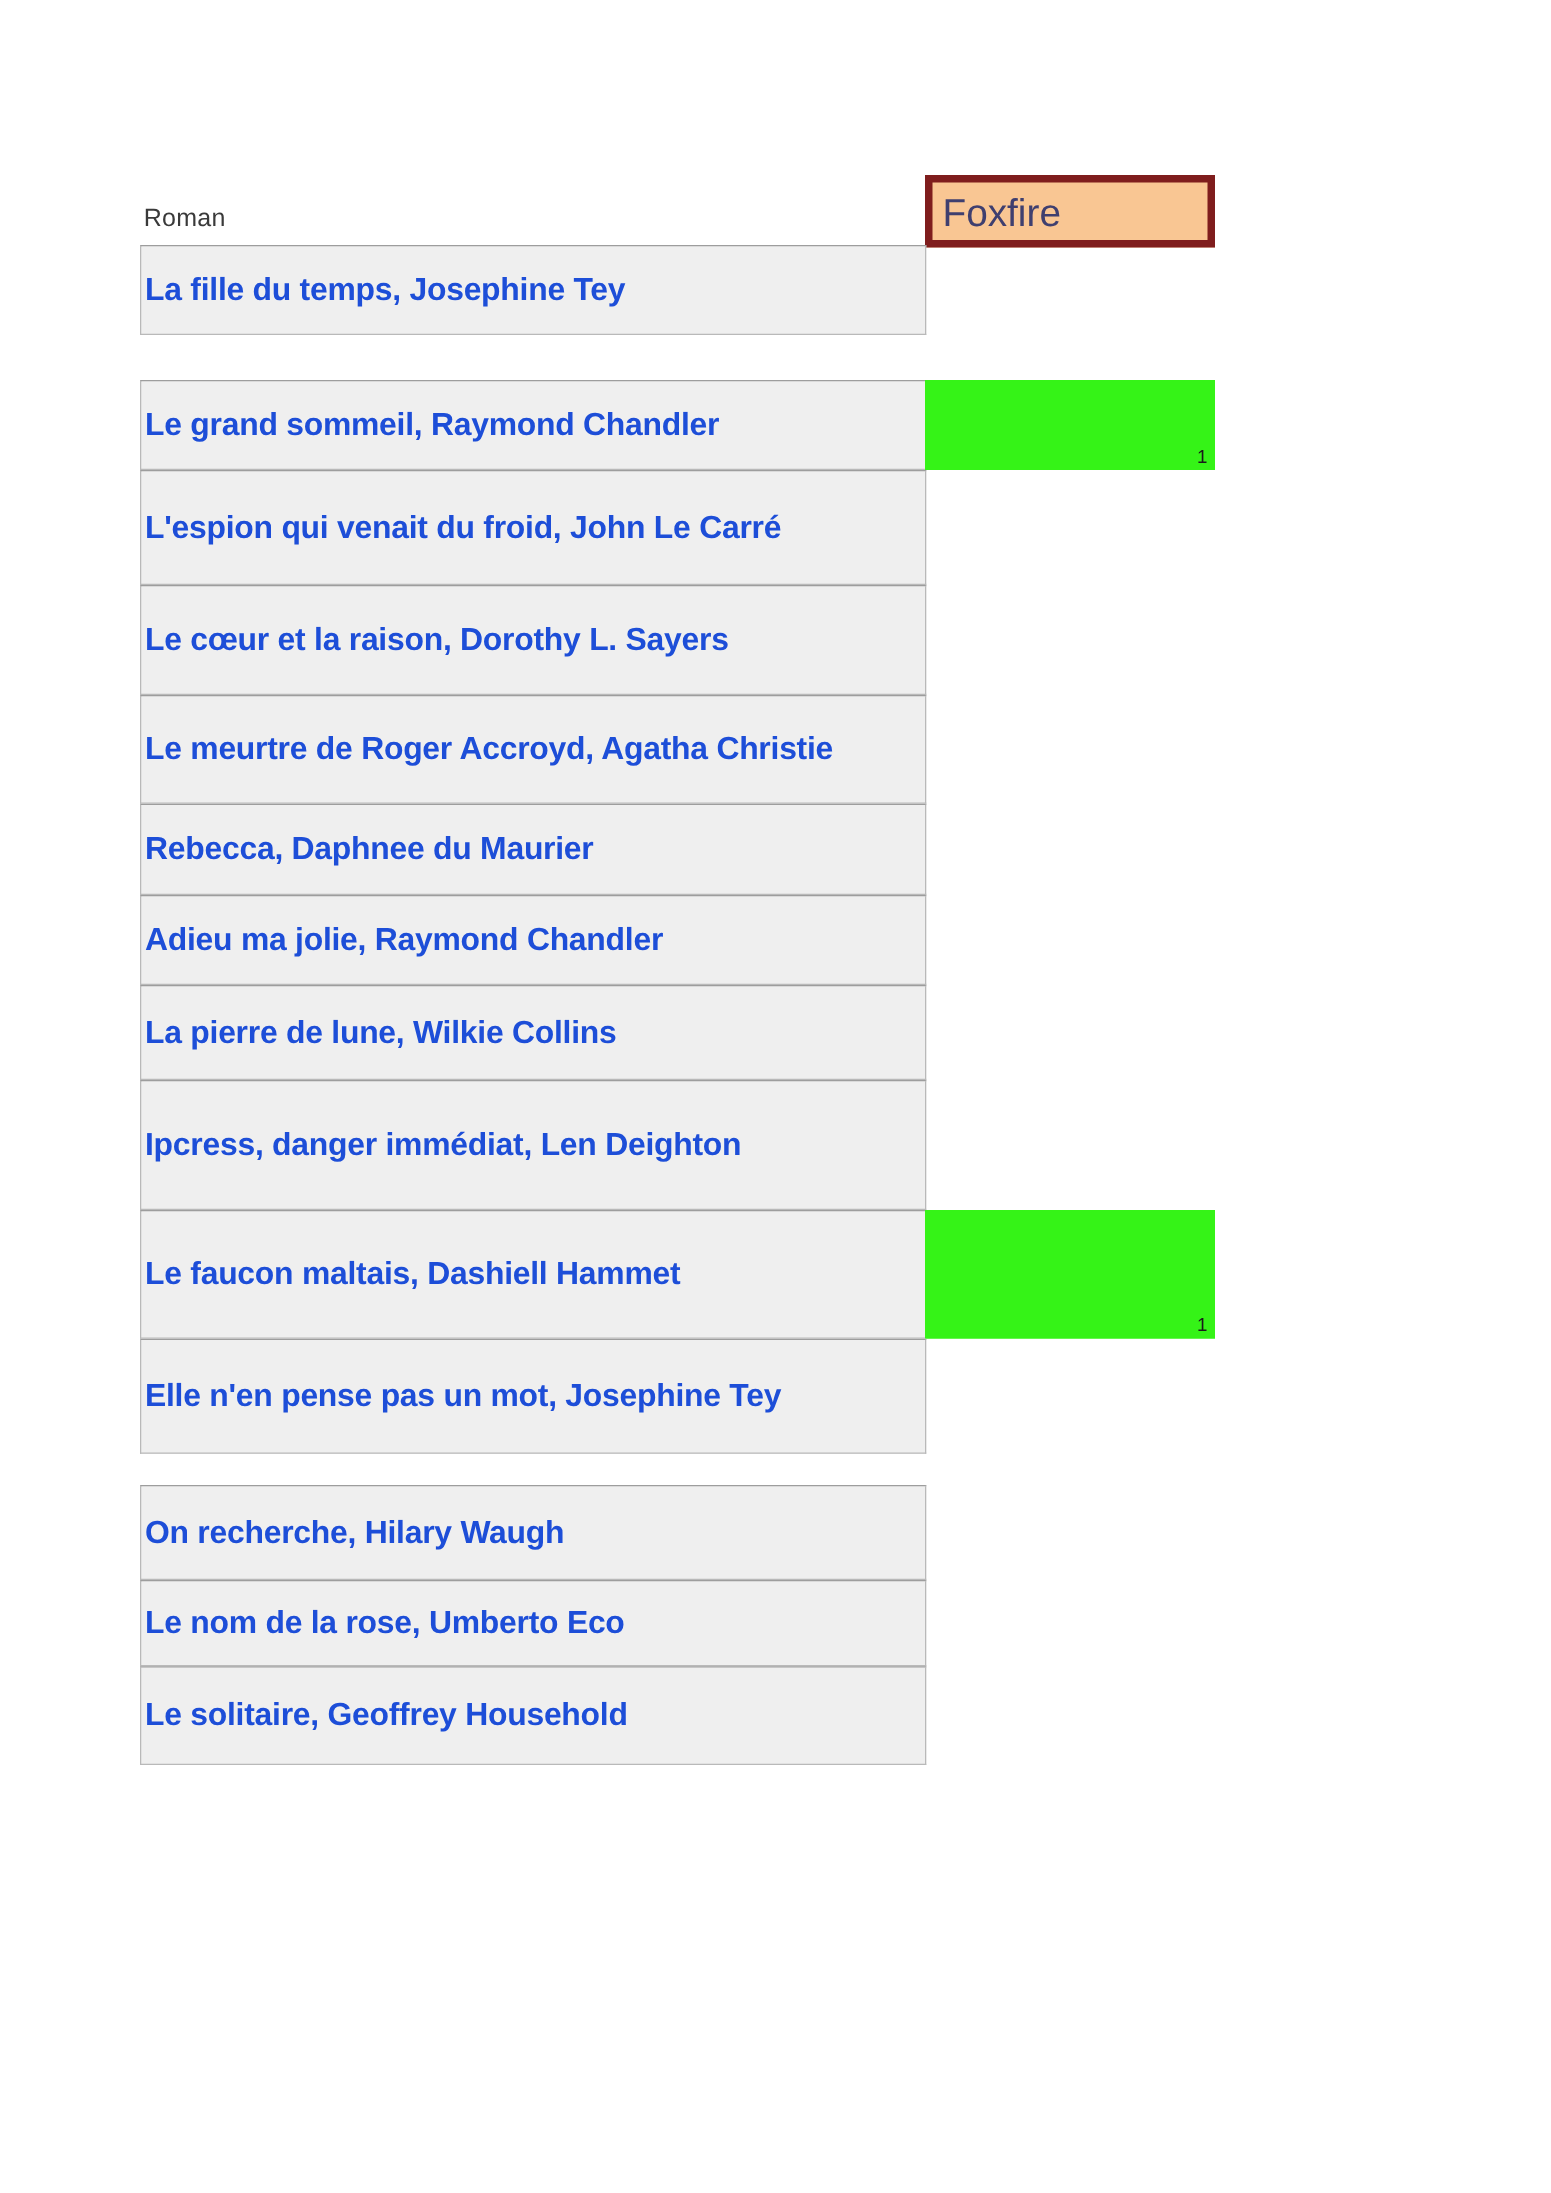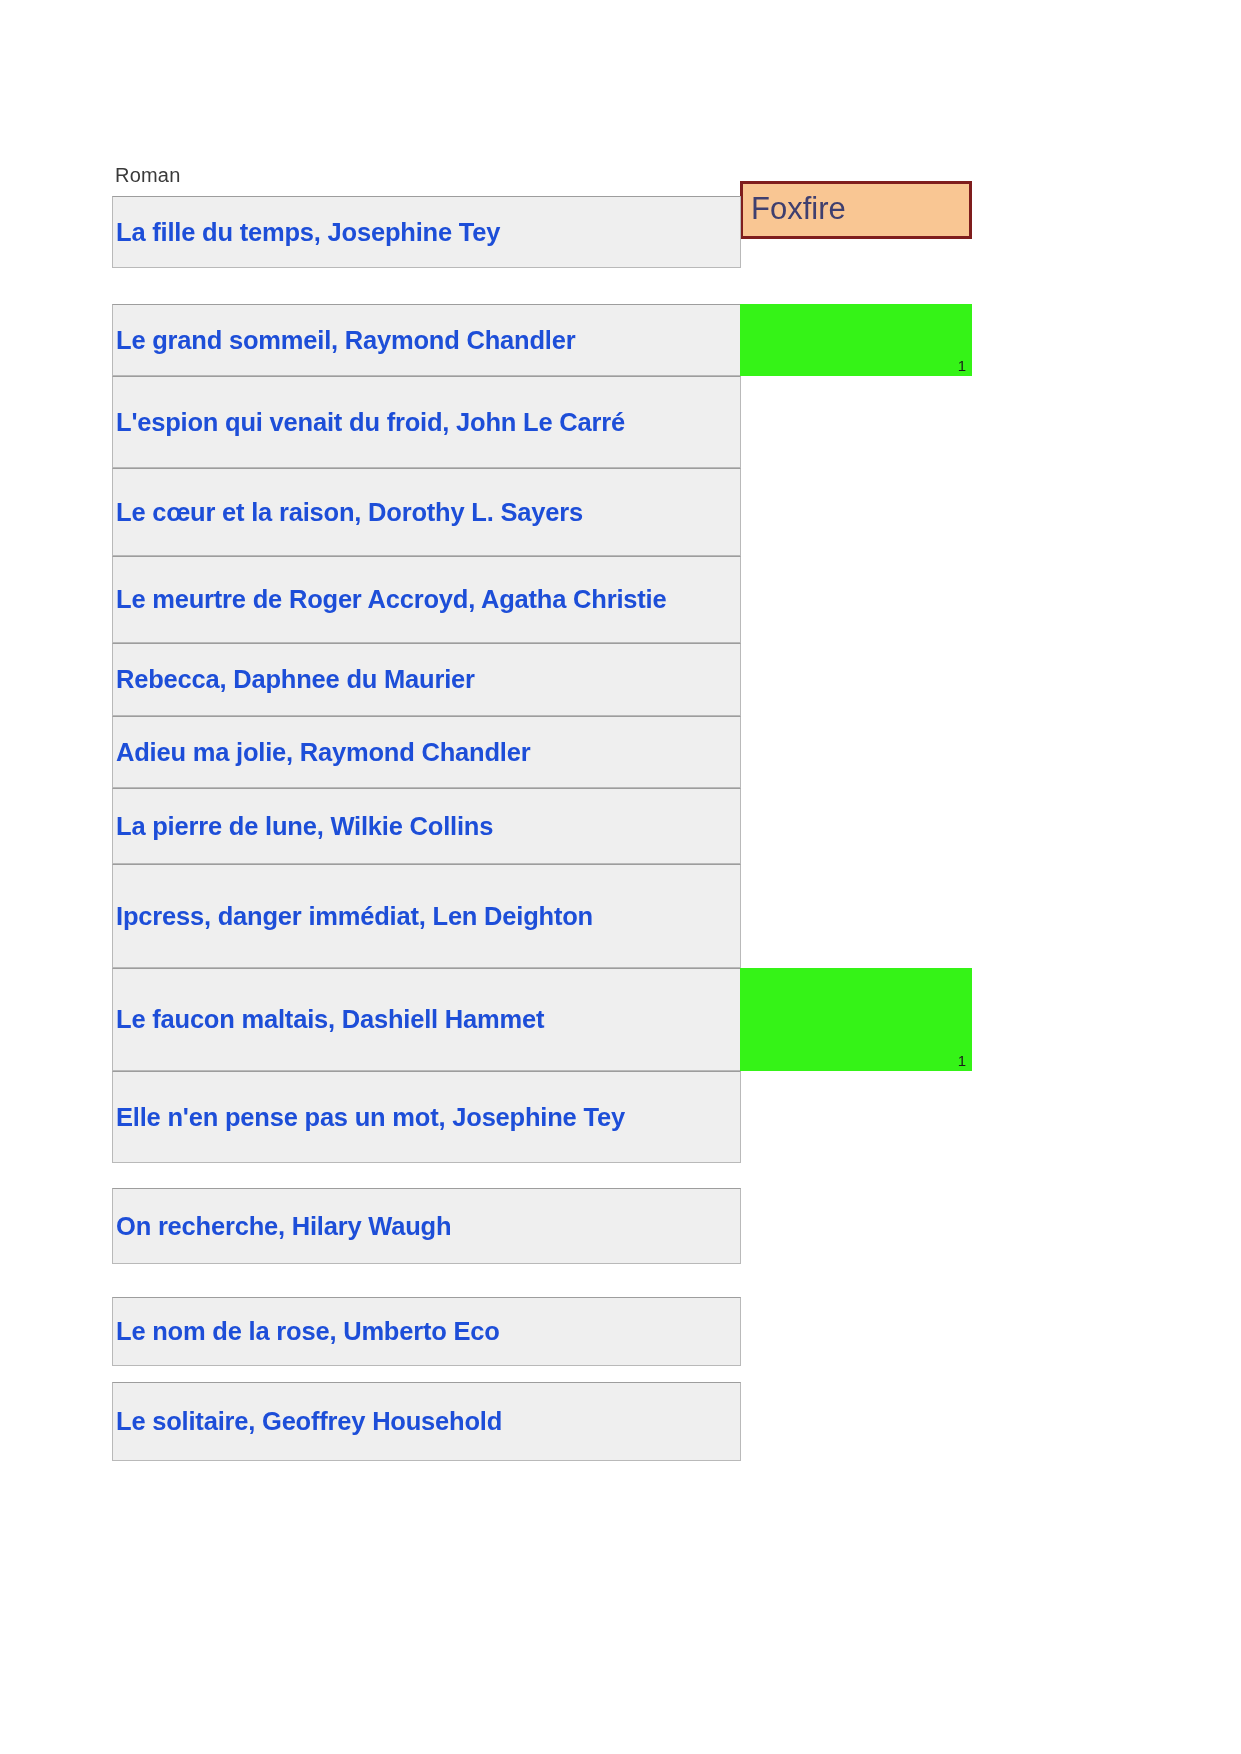--- a/index.html
+++ b/index.html
@@ -33,23 +33,22 @@
     color: #3a3a3a;
     letter-spacing: 0.2px;
   }
   .col-header {
     position: absolute;
     left: 628px;
     top: 0px;
     width: 232px;
     height: 58px;
     background: #f9c693;
-    border: 3px solid #7f1d1d;
-    box-sizing: border-box;
-    margin-top: 41px;
+    border: 6px solid #7f1d1d;
+    box-sizing: border-box;
   }
   .col-header-label {
     position: absolute;
     left: 8px;
     top: 6px;
     font-size: 31px;
     color: #3f3f6f;
     font-family: "Liberation Sans", sans-serif;
     font-weight: normal;
     line-height: 38px;
@@ -191,21 +190,21 @@
           <span>Elle n'en pense pas un mot, Josephine Tey</span>
         </div>
         <div class="bar-cell" style="height: 92px;"></div>
       </div>
       <div class="row" style="height: 76px;">
         <div class="cell-title" style="height: 76px;">
           <span>On recherche, Hilary Waugh</span>
         </div>
         <div class="bar-cell" style="height: 76px;"></div>
       </div>
-      <div class="row" style="height: 85px; margin-top: 33px;">
+      <div class="row" style="height: 69px;">
         <div class="cell-title" style="height: 69px;">
           <span>Le nom de la rose, Umberto Eco</span>
         </div>
         <div class="bar-cell" style="height: 69px;"></div>
       </div>
       <div class="row" style="height: 79px;">
         <div class="cell-title" style="height: 79px;">
           <span>Le solitaire, Geoffrey Household</span>
         </div>
         <div class="bar-cell" style="height: 79px;"></div>

